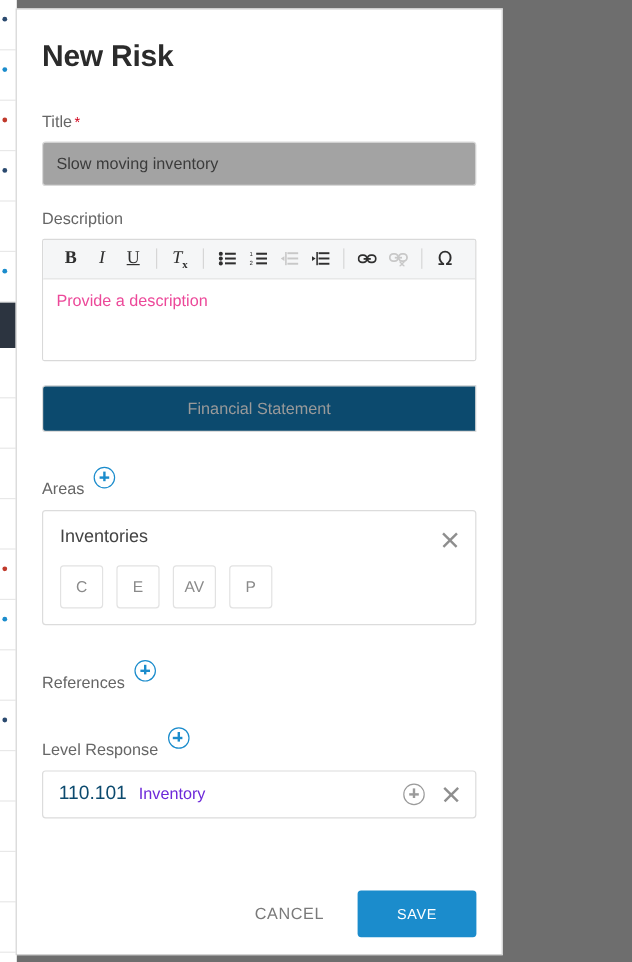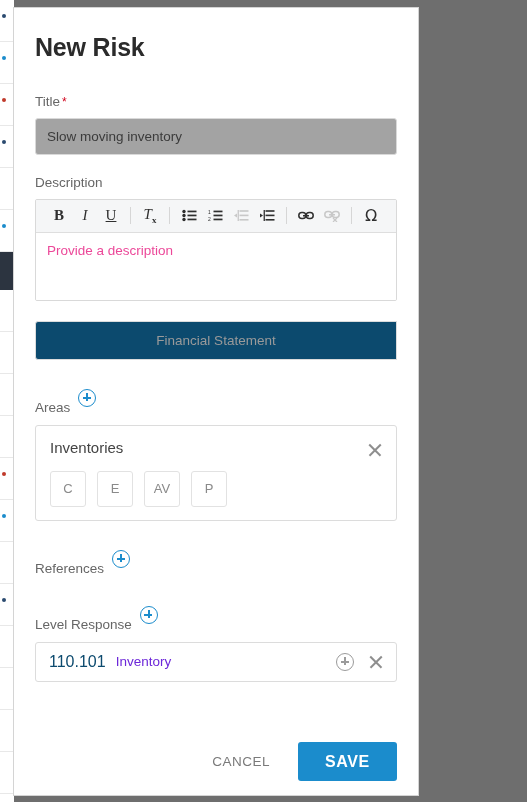--- a/index.html
+++ b/index.html
@@ -259,22 +259,22 @@
     background: none; border: none;
     cursor: pointer;
     padding: 8px 6px;
     font-family: "Liberation Sans", sans-serif;
   }
   .btn-save {
     background: #1b8ccc;
     color: #ffffff;
     border: none;
     border-radius: 3px;
-    font-size: 16px;
-    font-weight: bold;
+    font-size: 12px;
+    font-weight: normal;
     letter-spacing: 0.6px;
     width: 99px;
     height: 39px;
     cursor: pointer;
     font-family: "Liberation Sans", sans-serif;
   }
 </style>
 </head>
 <body>
 

